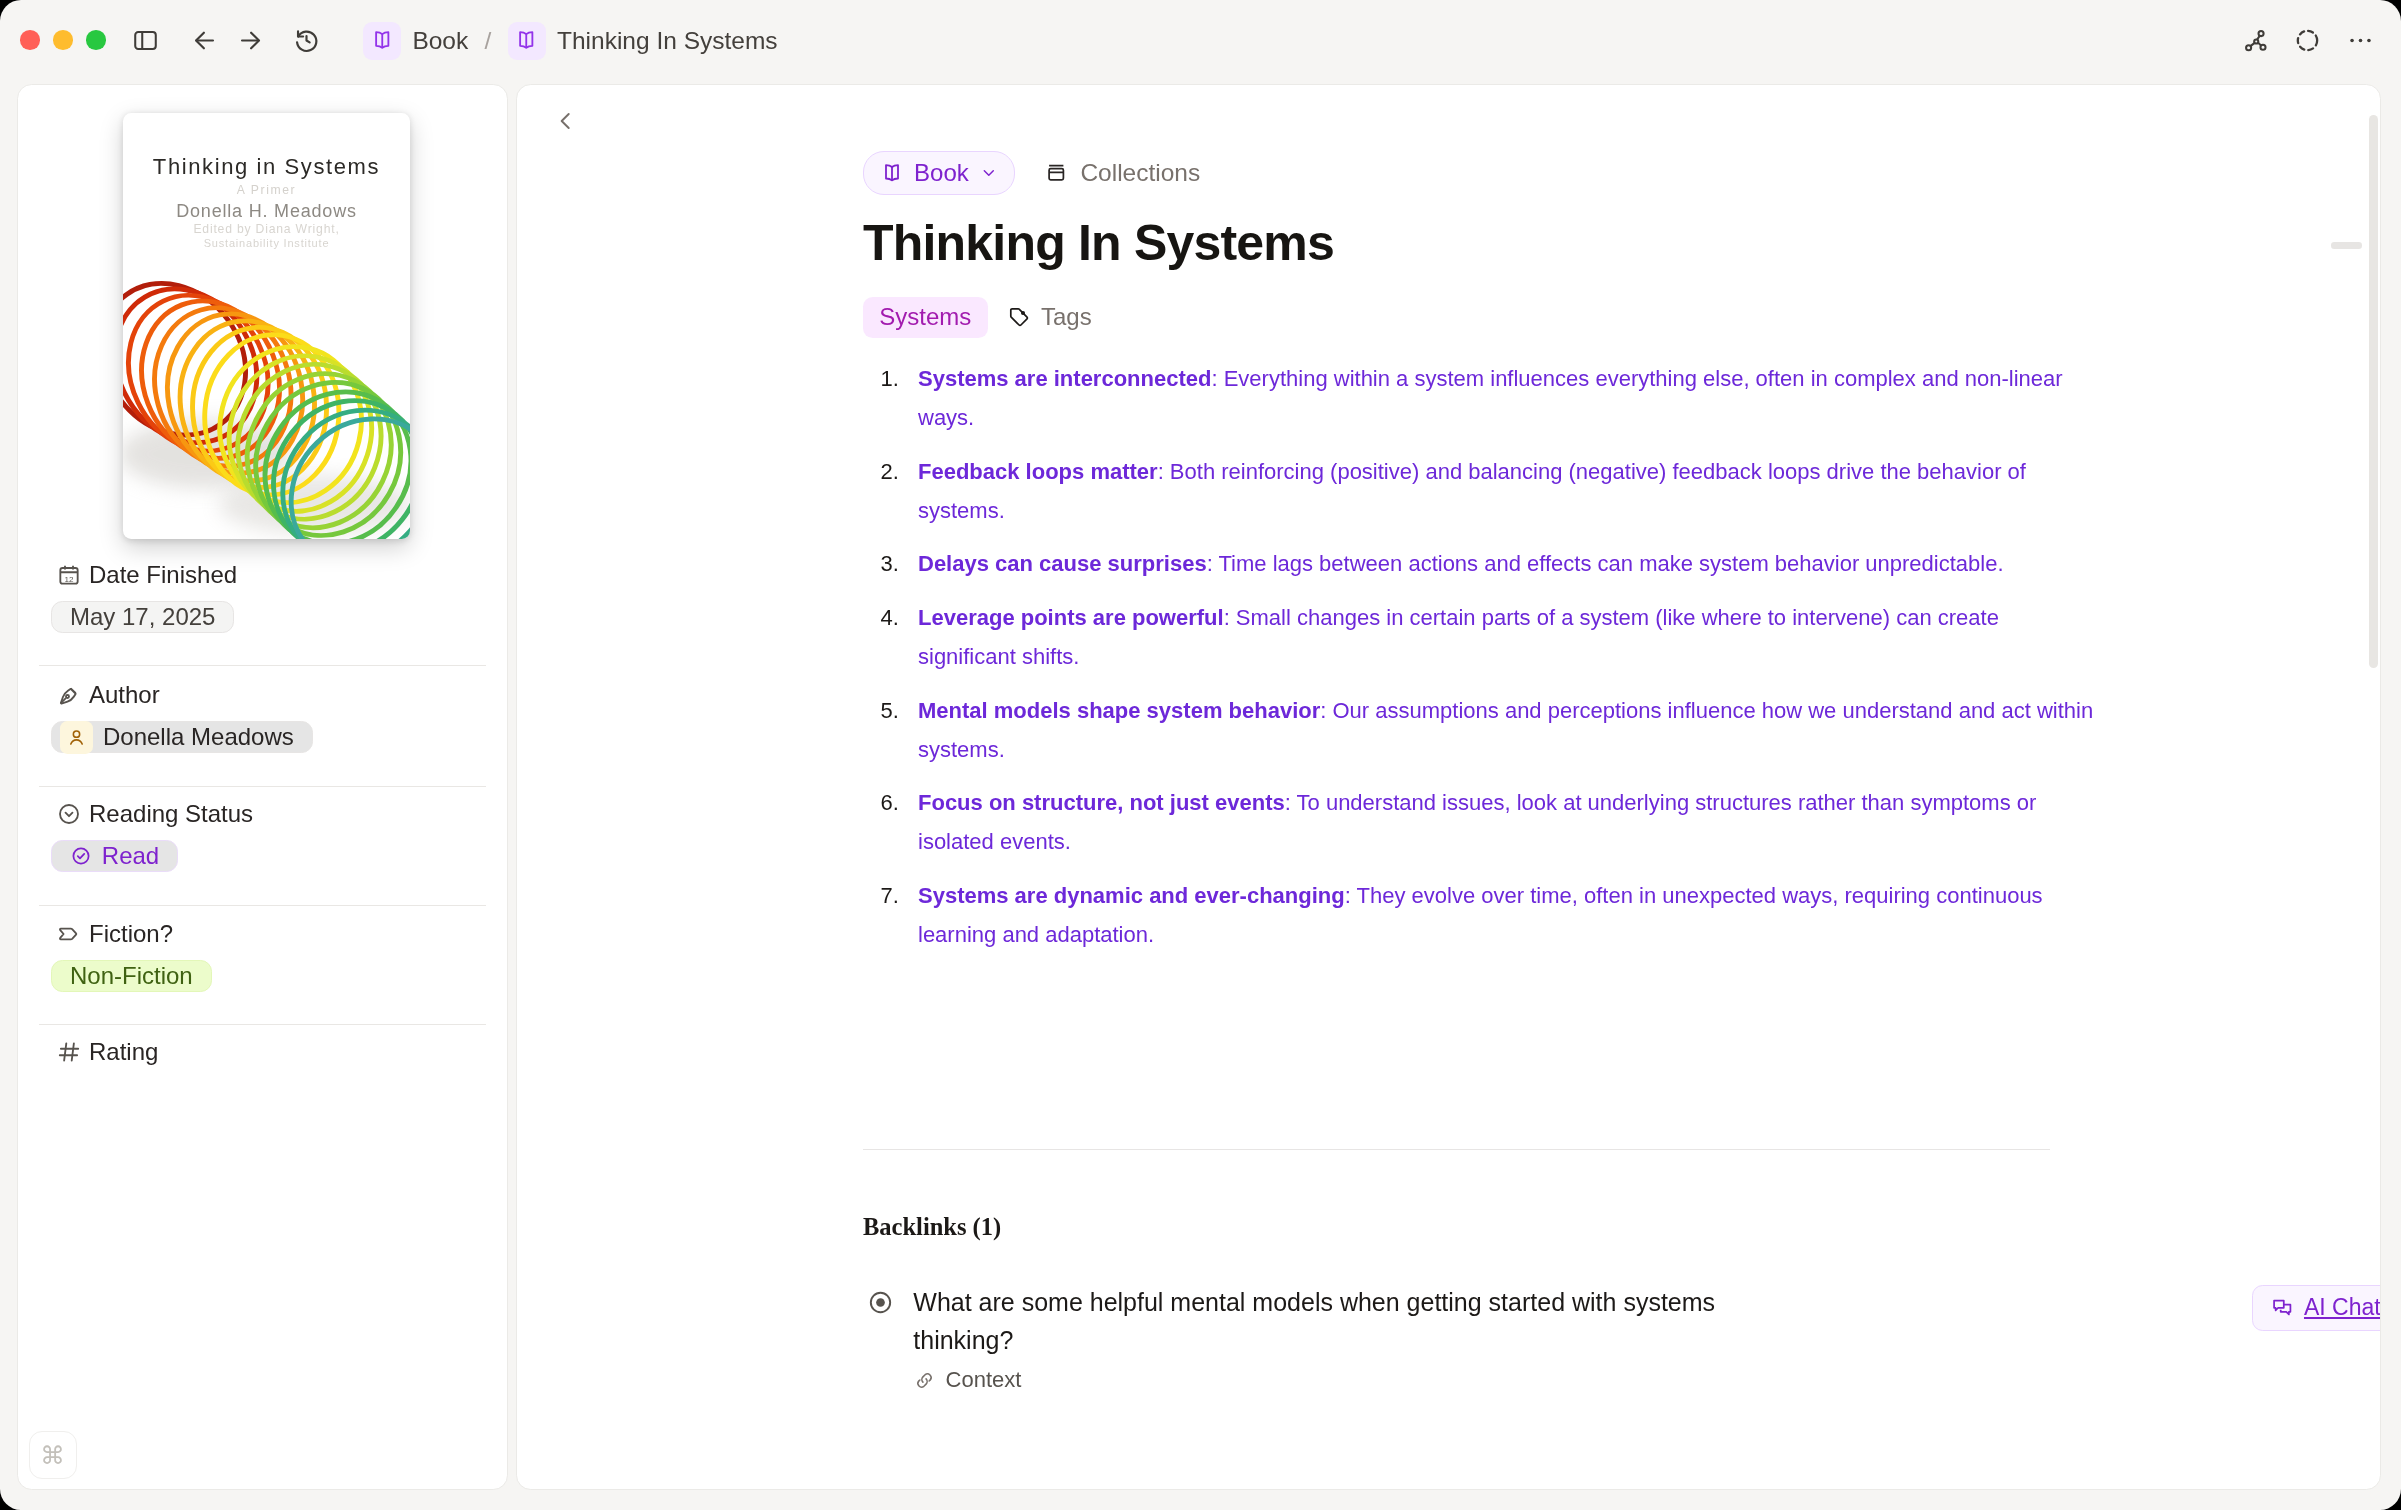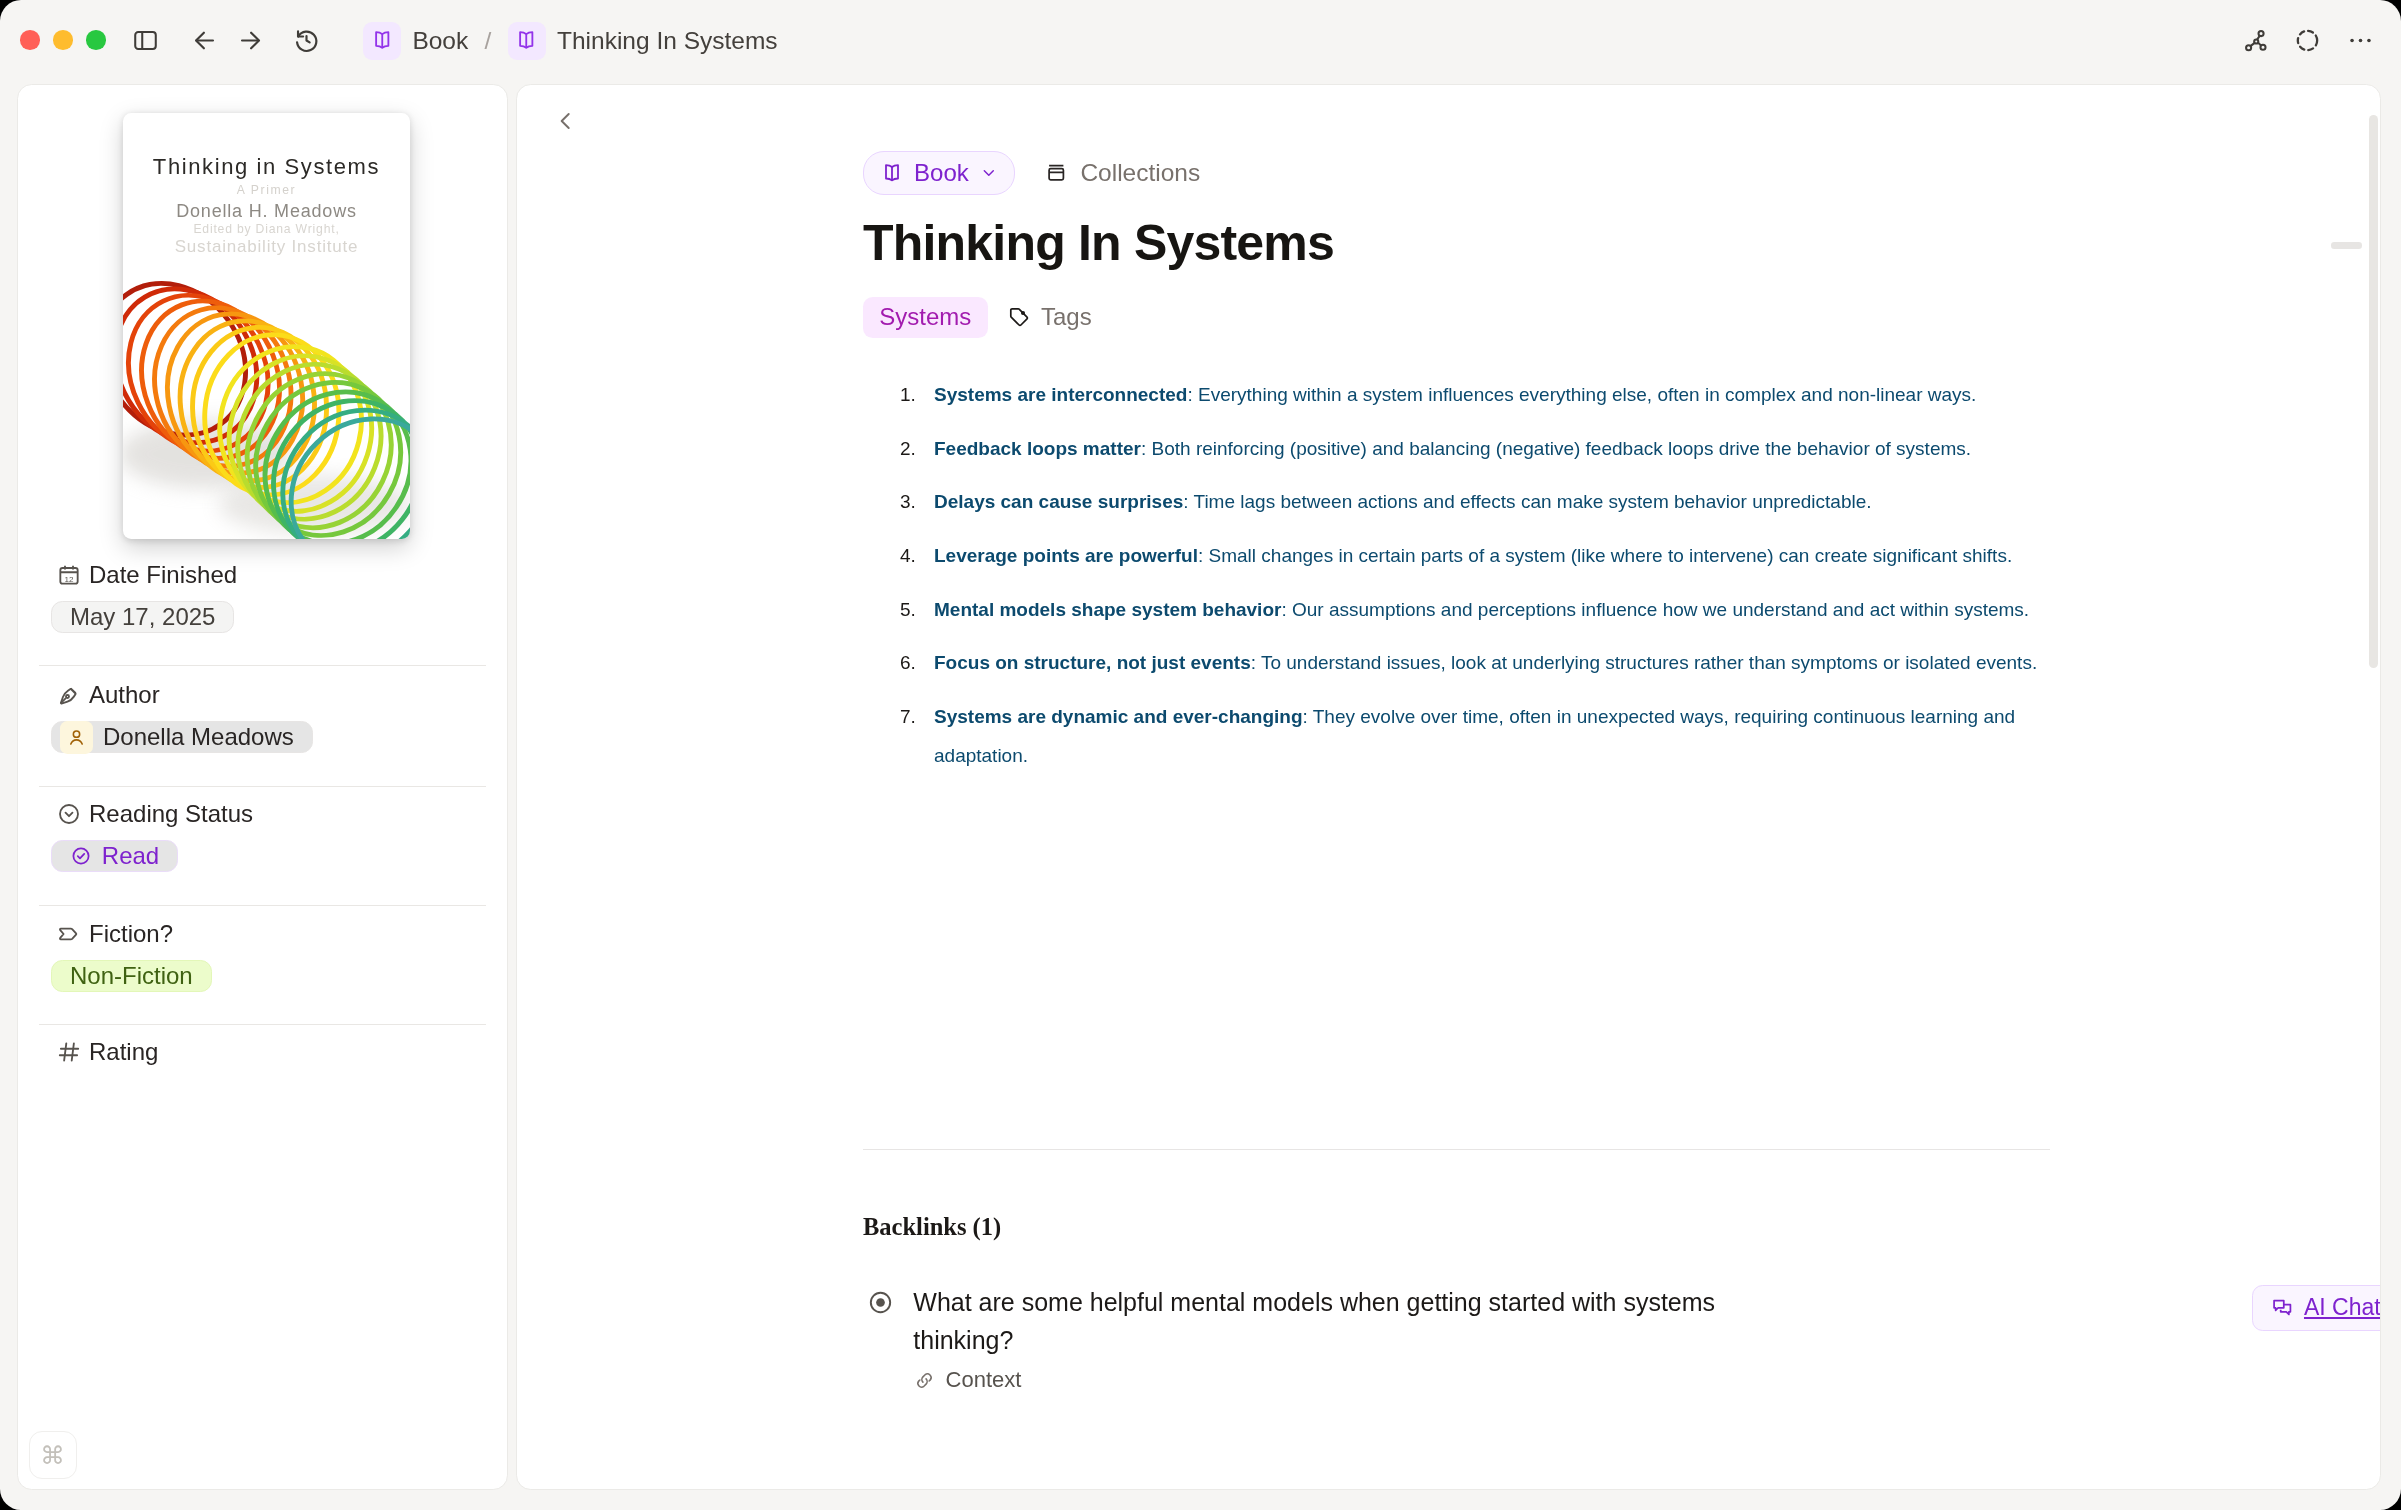--- a/index.html
+++ b/index.html
@@ -27,21 +27,21 @@
   .sidebar{left:17px;top:84px;width:491px;height:1406px;}
   .mainpanel{left:516px;top:84px;width:1865px;height:1406px;overflow:hidden;}
 
   
   .cover{position:absolute;left:105px;top:28px;width:287px;height:426px;background:#fff;border-radius:8.2px;
          box-shadow:0 8.2px 24.5px rgba(0,0,0,.18),0 1.6px 6.5px rgba(0,0,0,.12);overflow:hidden;}
   .cover .c-title{position:absolute;top:41px;left:0;right:0;text-align:center;font-size:22px;letter-spacing:1.6px;color:#2c2a27;}
   .cover .c-sub{position:absolute;top:70px;left:0;right:0;text-align:center;font-size:12.2px;letter-spacing:1.6px;color:#d4d1cc;}
   .cover .c-auth{position:absolute;top:88px;left:0;right:0;text-align:center;font-size:18px;letter-spacing:0.8px;color:#8d8983;}
   .cover .c-ed1{position:absolute;top:109px;left:0;right:0;text-align:center;font-size:12.2px;letter-spacing:0.8px;color:#d8d5d0;}
-  .cover .c-ed2{position:absolute;top:124px;left:0;right:0;text-align:center;font-size:17px;letter-spacing:0.8px;color:#d8d5d0;}
+  .cover .c-ed2{position:absolute;top:124px;left:0;right:0;text-align:center;font-size:11px;letter-spacing:0.8px;color:#d8d5d0;}
   .cover svg{position:absolute;left:0;top:122px;}
 
   
   .field-label{position:absolute;left:38px;display:flex;align-items:center;gap:7px;font-size:24px;color:#292524;}
   .field-label svg{width:26px;height:26px;color:#57534e;flex:none;}
   .chip{position:absolute;left:33px;display:inline-flex;align-items:center;gap:9.8px;height:32px;padding:0 18px;
         border-radius:11.4px;font-size:24px;box-sizing:border-box;}
   .chip.gray{background:#f4f4f3;border:1.2px solid #e7e5e4;color:#44403c;}
   .chip.person{background:#e5e5e5;border:1.2px solid #e7e5e4;color:#292524;padding-left:8.2px;}
   .chip.person .p-ico{width:33px;height:33px;border-radius:7.3px;background:#fdf6dd;color:#a16207;display:flex;align-items:center;justify-content:center;}
@@ -61,22 +61,22 @@
              background:#faf5ff;border:1.2px solid #e9d5ff;color:#7e22ce;font-size:24px;}
   .type-pill svg{width:24px;height:24px;}
   .collections{display:inline-flex;align-items:center;gap:11.4px;font-size:24.5px;color:#78716c;}
   .collections svg{width:24.5px;height:24.5px;color:#292524;}
   .doc-title{position:absolute;left:346px;top:129px;font-size:50px;font-weight:700;letter-spacing:-0.8px;color:#171512;}
   .tagrow{position:absolute;left:346px;top:211px;height:42px;display:flex;align-items:center;gap:19.6px;}
   .tag-chip{display:inline-flex;align-items:center;height:41px;padding:0 16.3px;border-radius:9.8px;background:#fae8ff;color:#a21caf;font-size:24px;}
   .tags-btn{display:inline-flex;align-items:center;gap:9.8px;font-size:24px;color:#78716c;}
   .tags-btn svg{width:24px;height:24px;color:#1c1917;}
 
-  ol.keylist{position:absolute;left:346px;top:274px;width:1192px;margin:16px;padding:0 0 0 42px;
-             font-size:19px;line-height:39px;color:#0c4a6e;}
+  ol.keylist{position:absolute;left:346px;top:274px;width:1192px;margin:0;padding:0 0 0 42px;
+             font-size:22px;line-height:39px;color:#6d28d9;}
   ol.keylist li{margin:0 0 14.7px 0;padding-left:13px;}
   ol.keylist li::marker{color:#1c1917;}
   ol.keylist .lead{font-weight:700;}
 
   .content-div{position:absolute;left:346px;top:1064px;width:1187px;border-top:1.2px solid #e7e5e4;}
   .bl-header{position:absolute;left:346px;top:1128px;font-size:24.5px;font-weight:700;color:#1c1917;font-family:Liberation Serif, serif;}
   .bl-row{position:absolute;left:346px;top:1198px;width:1535px;display:flex;align-items:flex-start;}
   .bl-bullet{width:29px;height:29px;color:#57534e;margin:4.9px 18px 0 3.3px;flex:none;}
   .bl-text{font-size:25px;line-height:38px;color:#1c1917;max-width:873px;}
   .bl-spacer{flex:1;}

